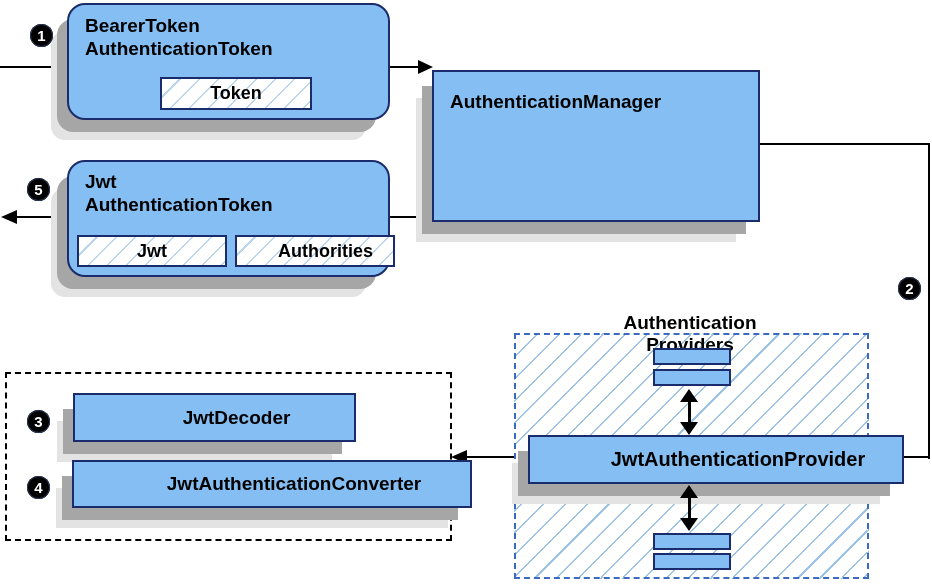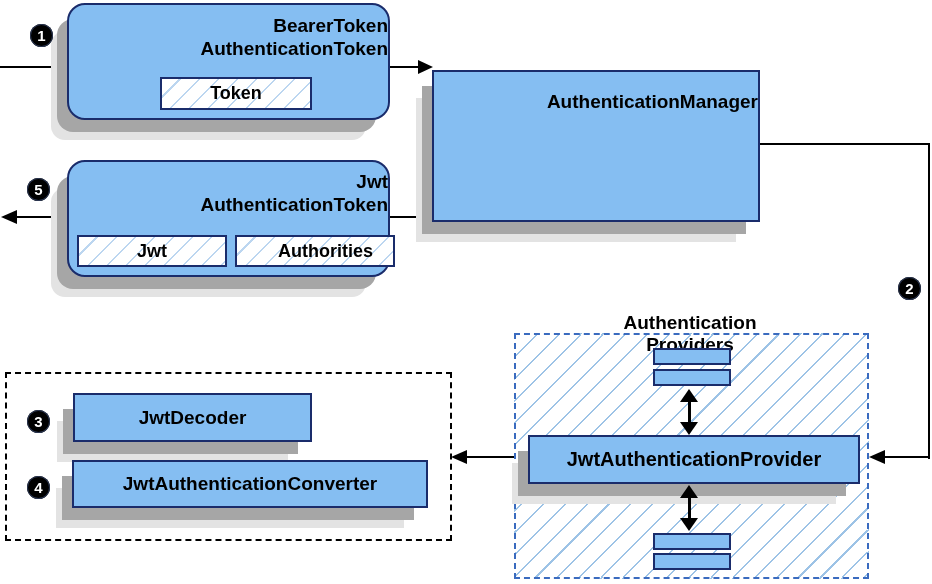--- a/index.html
+++ b/index.html
@@ -19,22 +19,22 @@
   .dbl-arrow{position:absolute;width:18px;z-index:2;}
   .dbl-arrow .tri{left:0;}
   .dbl-arrow .stem{position:absolute;left:7.5px;top:11px;bottom:11px;width:3px;background:#000;}
   
   .node{
     position:absolute;background:#85BEF2;border:2px solid #1A2C6B;z-index:2;
     box-shadow:-12px 14px 0 -2px #A6A6A6,-20px 24px 0 -4px #E3E3E3;
     box-sizing:content-box;
   }
   .rounded{border-radius:18px;}
-  .node-title{font-weight:bold;font-size:19px;line-height:23px;text-align:right;}
-  .flex-center{display:flex;align-items:center;justify-content:center;}
+  .node-title{font-weight:bold;font-size:19px;line-height:23px;text-align:left;padding-left:16px;}
+  .flex-center{display:flex;align-items:center;justify-content:center;padding-left:44px;}
   .chip{
     position:absolute;background:#fff;border:2px solid #1A2C6B;
     background-image:repeating-linear-gradient(135deg,rgba(0,0,0,0) 0px,rgba(0,0,0,0) 12px,#BCD6F0 12px,#BCD6F0 13.5px);
     display:flex;align-items:center;justify-content:center;
     font-weight:bold;font-size:18px;
   }
   
   .providers-box{
     position:absolute;left:514px;top:333px;width:351px;height:242px;
     border:2px dashed #3A6BBF;background:#fff;z-index:1;

